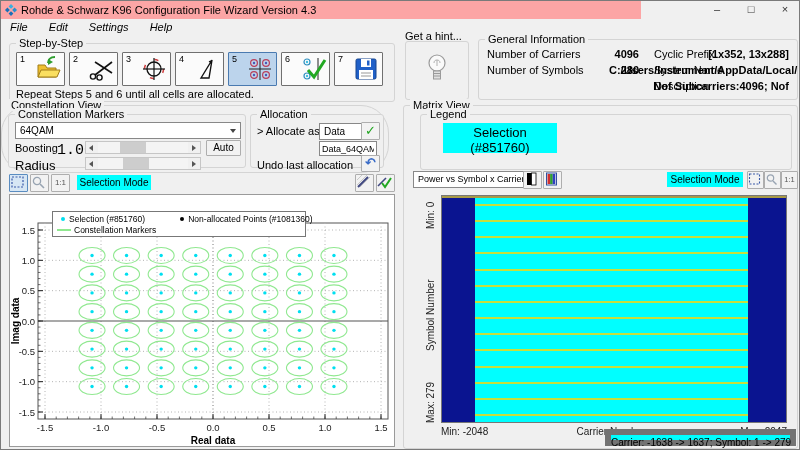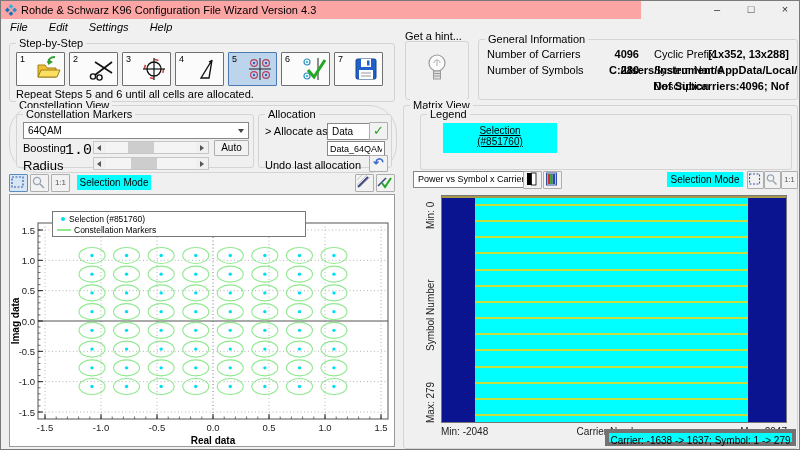--- a/index.html
+++ b/index.html
@@ -44,21 +44,21 @@
   .leg-col{padding:1px 2px;}
   .leg-row{height:11px;display:flex;align-items:center;white-space:nowrap;}
   .leg-dot{width:4px;height:4px;border-radius:50%;margin:0 4px 0 6px;}
   .leg-line{width:14px;height:2px;margin:0 3px 0 2px;}
   .tick{font-size:9.5px;fill:#222;}
   .axl{font-size:10px;font-weight:bold;fill:#000;}
   
   .vlab{position:absolute;writing-mode:vertical-rl;transform:rotate(180deg);font-size:10px;color:#222;white-space:nowrap;}
   #hm{left:440px;top:194px;width:346px;height:228px;border:1px solid #777;box-sizing:border-box;overflow:hidden;}
   .hlab{position:absolute;font-size:10px;color:#222;white-space:nowrap;}
-  #status-box{left:604px;top:428px;width:191px;height:17px;background:#00ffff;border:4px solid #737373;box-sizing:border-box;text-align:center;font-size:10px;line-height:15px;white-space:nowrap;}
+  #status-box{left:604px;top:428px;width:191px;height:17px;background:#00ffff;border:6px solid #737373;box-sizing:border-box;text-align:center;font-size:10px;line-height:15px;white-space:nowrap;}
   svg{display:block;}
 </style>
 </head>
 <body>
 
 <div id="app">
 
   <div class="abs" id="titlebar">
     <span class="abs" style="left:4px;top:3px;">
       <svg width="12" height="12" viewBox="0 0 12 12">
@@ -202,21 +202,21 @@
     <span class="gi-label" style="left:8px;top:24px;">Number of Symbols</span>
     <span class="gi-val" style="left:110px;top:24px;width:50px;">280</span>
     <span class="gi-label" style="left:175px;top:8px;">Cyclic Prefix</span>
     <span class="gi-val" style="left:185px;top:8px;width:125px;">[1x352, 13x288]</span>
     <span class="gi-label" style="left:175px;top:24px;">System Name</span>
     <span class="gi-val" style="left:130px;top:24px;width:180px;">C:/Users/Instrument/AppData/Local/</span>
     <span class="gi-label" style="left:175px;top:40px;">Description</span>
     <span class="gi-val" style="left:160px;top:40px;width:150px;">Nof Subcarriers:4096; Nof</span>
   </div>
 
-  <div class="abs group" style="left:8px;top:104px;width:386px;height:66px;border-radius:28px;">
+  <div class="abs group" style="left:0;top:104px;width:386px;height:66px;border-radius:28px;">
     <span class="glabel">Constellation View</span>
 
     <div class="abs group" style="left:6px;top:8px;width:236px;height:52px;">
       <span class="glabel">Constellation Markers</span>
       <div class="abs dd" style="left:6px;top:7px;width:206px;height:15px;">64QAM</div>
       <span class="abs" style="left:6px;top:27px;font-size:11px;">Boosting</span>
       <span class="abs" style="left:48px;top:27px;font-size:15px;font-family:Liberation Mono, monospace;">1.000</span>
       <div class="abs sbar" style="left:76px;top:26px;width:116px;">
         <span class="sb-arr l"></span>
         <span class="sb-track">
@@ -277,20 +277,26 @@
   <div class="abs" id="cpanel">
     <div class="abs" id="clegend">
       <div class="leg-col">
         <div class="leg-row">
             <span class="leg-dot" style="background:#00dff0;"></span>
             <span>Selection (#851760)</span>
           </div>
         <div class="leg-row">
             <span class="leg-line" style="background:#90e890;"></span>
             <span>Constellation Markers</span>
+          </div>
+      </div>
+      <div class="leg-col" style="margin-left:14px;">
+        <div class="leg-row">
+            <span class="leg-dot" style="background:#000;"></span>
+            <span>Non-allocated Points (#1081360)</span>
           </div>
       </div>
     </div>
     <svg id="cplot" class="abs" style="left:0;top:12px;" width="384" height="239">
         <rect x="28" y="16" width="350" height="196" fill="#fff" stroke="#555"></rect>
         <line x1="35" y1="16" x2="35" y2="212" stroke="#b4b4b4" stroke-width="1" stroke-dasharray="1 2.5"></line>
         <line x1="35" y1="212" x2="35" y2="207" stroke="#222"></line>
         <text class="tick" x="35" y="224" text-anchor="middle">-1.5</text>
         <line x1="91" y1="16" x2="91" y2="212" stroke="#b4b4b4" stroke-width="1" stroke-dasharray="1 2.5"></line>
         <line x1="91" y1="212" x2="91" y2="207" stroke="#222"></line>
@@ -523,21 +529,21 @@
         <circle cx="323.96" cy="48.48" r="1.7" fill="#00dff0"></circle>
         <text class="axl" x="203" y="237" text-anchor="middle">Real data</text>
         <text class="axl" x="9" y="114" text-anchor="middle" transform="rotate(-90 9 114)">Imag data</text>
       </svg>
   </div>
 
   <div class="abs group" style="left:402px;top:104px;width:393px;height:342px;">
     <span class="glabel">Matrix View</span>
     <div class="abs group" style="left:16px;top:8px;width:370px;height:54px;">
       <span class="glabel">Legend</span>
-      <div class="abs" style="left:22px;top:8px;width:114px;height:30px;background:#00ffff;text-align:center;font-size:10px;padding-top:2px;box-sizing:border-box;text-decoration:underline;">
+      <div class="abs" style="left:22px;top:8px;width:114px;height:30px;background:#00ffff;text-align:center;font-size:13px;padding-top:2px;box-sizing:border-box;">
         <div>Selection</div>
         <div>(#851760)</div>
       </div>
     </div>
   </div>
 
   <div class="abs dd" style="left:412px;top:170px;width:104px;height:15px;font-size:9px;">Power vs Symbol x Carrier</div>
   <div class="abs tbtn" style="left:522px;top:170px;width:17px;height:16px;">
     <svg width="15" height="14" viewBox="0 0 15 14">
         <rect x="3" y="1" width="4.5" height="12" fill="#000"></rect>

